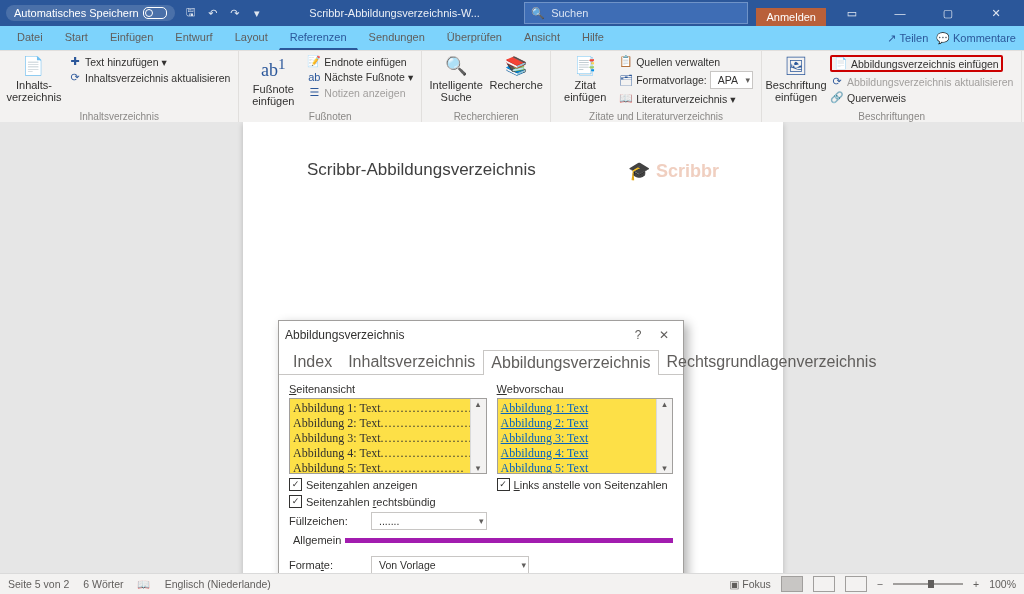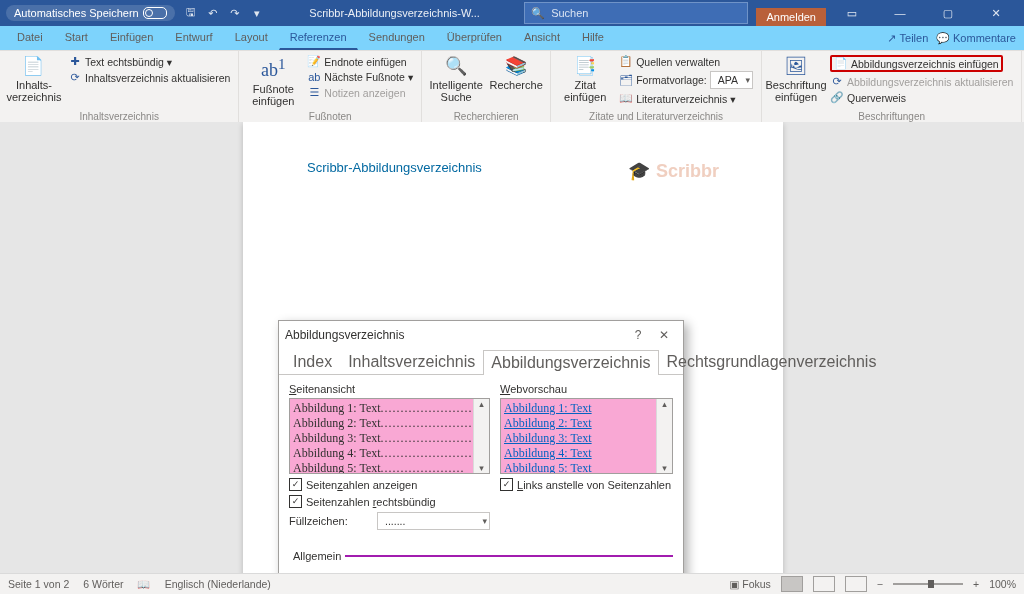--- a/index.html
+++ b/index.html
@@ -37,47 +37,47 @@
 .stack .row{display:flex;align-items:center;gap:3px;padding:1px 2px}
 .stack .row.dim{color:#a19f9d}
 .stack .ico{color:#2b579a;font-size:11px;width:14px;display:inline-block;text-align:center}
 .select{border:1px solid #c8c6c4;background:#fff;height:16px;display:inline-flex;align-items:center;padding:0 14px 0 7px;position:relative;font-size:10.5px}
 .select::after{content:"▾";position:absolute;right:2px;font-size:9px;color:#605e5c}
 .highlight{border:2px solid #cc0000;border-radius:2px;padding:0 2px;display:inline-flex;align-items:center;gap:3px}
 
 
 .docarea{position:absolute;top:122px;bottom:20px;left:0;right:0;background:#e6e6e6;overflow:hidden}
 .page{position:absolute;left:243px;top:0;width:540px;height:720px;background:#fff;box-shadow:0 2px 6px rgba(0,0,0,.2);padding:38px 64px;box-sizing:border-box}
-.page .title{color:#0369a1;font-size:13px}
+.page .title{color:#404040;font-size:17px}
 .page .brand{position:absolute;right:64px;top:38px;color:#f0cfc0;font-size:18px;font-weight:600}
 
 
 .backdrop{position:absolute;inset:0}
 .dialog{position:absolute;left:278px;top:198px;width:404px;background:#fff;border:1px solid #a19f9d;box-shadow:4px 4px 10px rgba(0,0,0,.3)}
 .dlg-title{height:28px;display:flex;align-items:center;padding:0 6px;font-size:12px}
 .dlg-title .t{flex:1}
 .dlg-title .q,.dlg-title .x{width:26px;text-align:center;color:#605e5c;cursor:pointer}
 .dlg-tabs{display:flex;border-bottom:1px solid #c8c6c4;padding:0 6px;gap:0;font-size:16px}
 .dtab{padding:3px 7px;color:#605e5c;border:1px solid transparent;border-bottom:none;cursor:pointer}
 .dtab.active{border-color:#c8c6c4;background:#fff;position:relative;top:1px}
 .dlg-body{padding:6px 10px 10px}
 .cols{display:flex;gap:10px}
 .col{flex:1}
 .col h5{margin:2px 0 3px;font-weight:400;font-size:11px}
-.listbox{border:1px solid #a19f9d;height:70px;padding:2px 3px;overflow:hidden;position:relative;background:#f9a8d4;font-family:"Times New Roman",serif;font-size:12px}
+.listbox{border:1px solid #a19f9d;height:70px;padding:2px 3px;overflow:hidden;position:relative;background:#fde047;font-family:"Times New Roman",serif;font-size:12px}
 .listbox .sb{position:absolute;right:0;top:0;width:15px;bottom:0;background:#f3f2f1;border-left:1px solid #dadada;display:flex;flex-direction:column;align-items:center;justify-content:space-between;font-size:9px;color:#605e5c}
 .listbox .line{display:flex;white-space:nowrap}
 .listbox .line .dots{flex:1;overflow:hidden;letter-spacing:1px}
 .listbox a{color:#0563c1;text-decoration:underline}
 .chk{display:flex;align-items:center;gap:4px;margin:4px 0;font-size:11px}
 .chk .box{width:11px;height:11px;border:1px solid #323130;display:inline-flex;align-items:center;justify-content:center;font-size:9px;line-height:1}
-.frow{display:flex;align-items:center;gap:6px;margin:4px 0}
+.frow{display:flex;align-items:center;margin:4px 0}
 .frow label{width:82px}
 .frow .select{flex:1}
-fieldset{border:none;border-top:2px solid #a21caf;margin:16px 0 4px;padding:6px 0 0}
+fieldset{border:none;border-top:5px solid #a21caf;margin:0 0 4px;padding:6px 0 0}
 fieldset legend{padding:0 4px;color:#323130;font-size:11px}
 
 
 .status{position:absolute;bottom:0;left:0;right:0;height:20px;background:#f3f2f1;border-top:1px solid #dadada;display:flex;align-items:center;padding:0 8px;font-size:10.5px;color:#605e5c;gap:14px}
 .status .right{margin-left:auto;display:flex;align-items:center;gap:10px}
 .status .view{width:20px;height:14px;border:1px solid #a19f9d;display:inline-block}
 .status .view.active{background:#c8c6c4}
 .status .slider{width:70px;height:2px;background:#a19f9d;position:relative}
 .status .slider::after{content:"";position:absolute;left:50%;top:-3px;width:6px;height:8px;background:#605e5c}
 
@@ -137,21 +137,21 @@
 
 <div class="ribbon">
   <div class="group">
     <div class="body">
       <div class="bigbtn">
           <span class="ico">📄</span>
           <span style="white-space:pre">Inhalts-
 verzeichnis</span>
         </div>
       <div class="stack">
-        <div class="row"><span class="ico">✚</span><span>Text echtsbündig</span> ▾</div>
+        <div class="row"><span class="ico">✚</span><span>Text hinzufügen</span> ▾</div>
         <div class="row">
             <span class="ico">⟳</span>
             <span>Inhaltsverzeichnis aktualisieren</span>
           </div>
       </div>
     </div>
     <div class="label">Inhaltsverzeichnis</div>
   </div>
 
   <div class="group">
@@ -332,31 +332,32 @@
                 <span class="box">✓</span>
                 <span><u>L</u>inks anstelle von Seitenzahlen</span>
               </div>
           </div>
         </div>
 
         <fieldset>
           <legend>Allgemein</legend>
           <div class="frow" style="max-width:240px">
             <label>Forma<u>t</u>e:</label>
+            <span class="select">Von Vorlage</span>
           </div>
 
         </fieldset>
 
       </div>
     </div>
   </div>
 </div>
 
 <div class="status">
-  <span>Seite 1 von 2</span>
+  <span>Seite 5 von 2</span>
   <span>6 Wörter</span>
   <span>📖</span>
   <span>Englisch (Niederlande)</span>
   <div class="right">
     <span>▣ <span>Fokus</span></span>
     <span class="view active"></span>
     <span class="view"></span>
     <span class="view"></span>
     <span>−</span>
     <span class="slider"></span>

